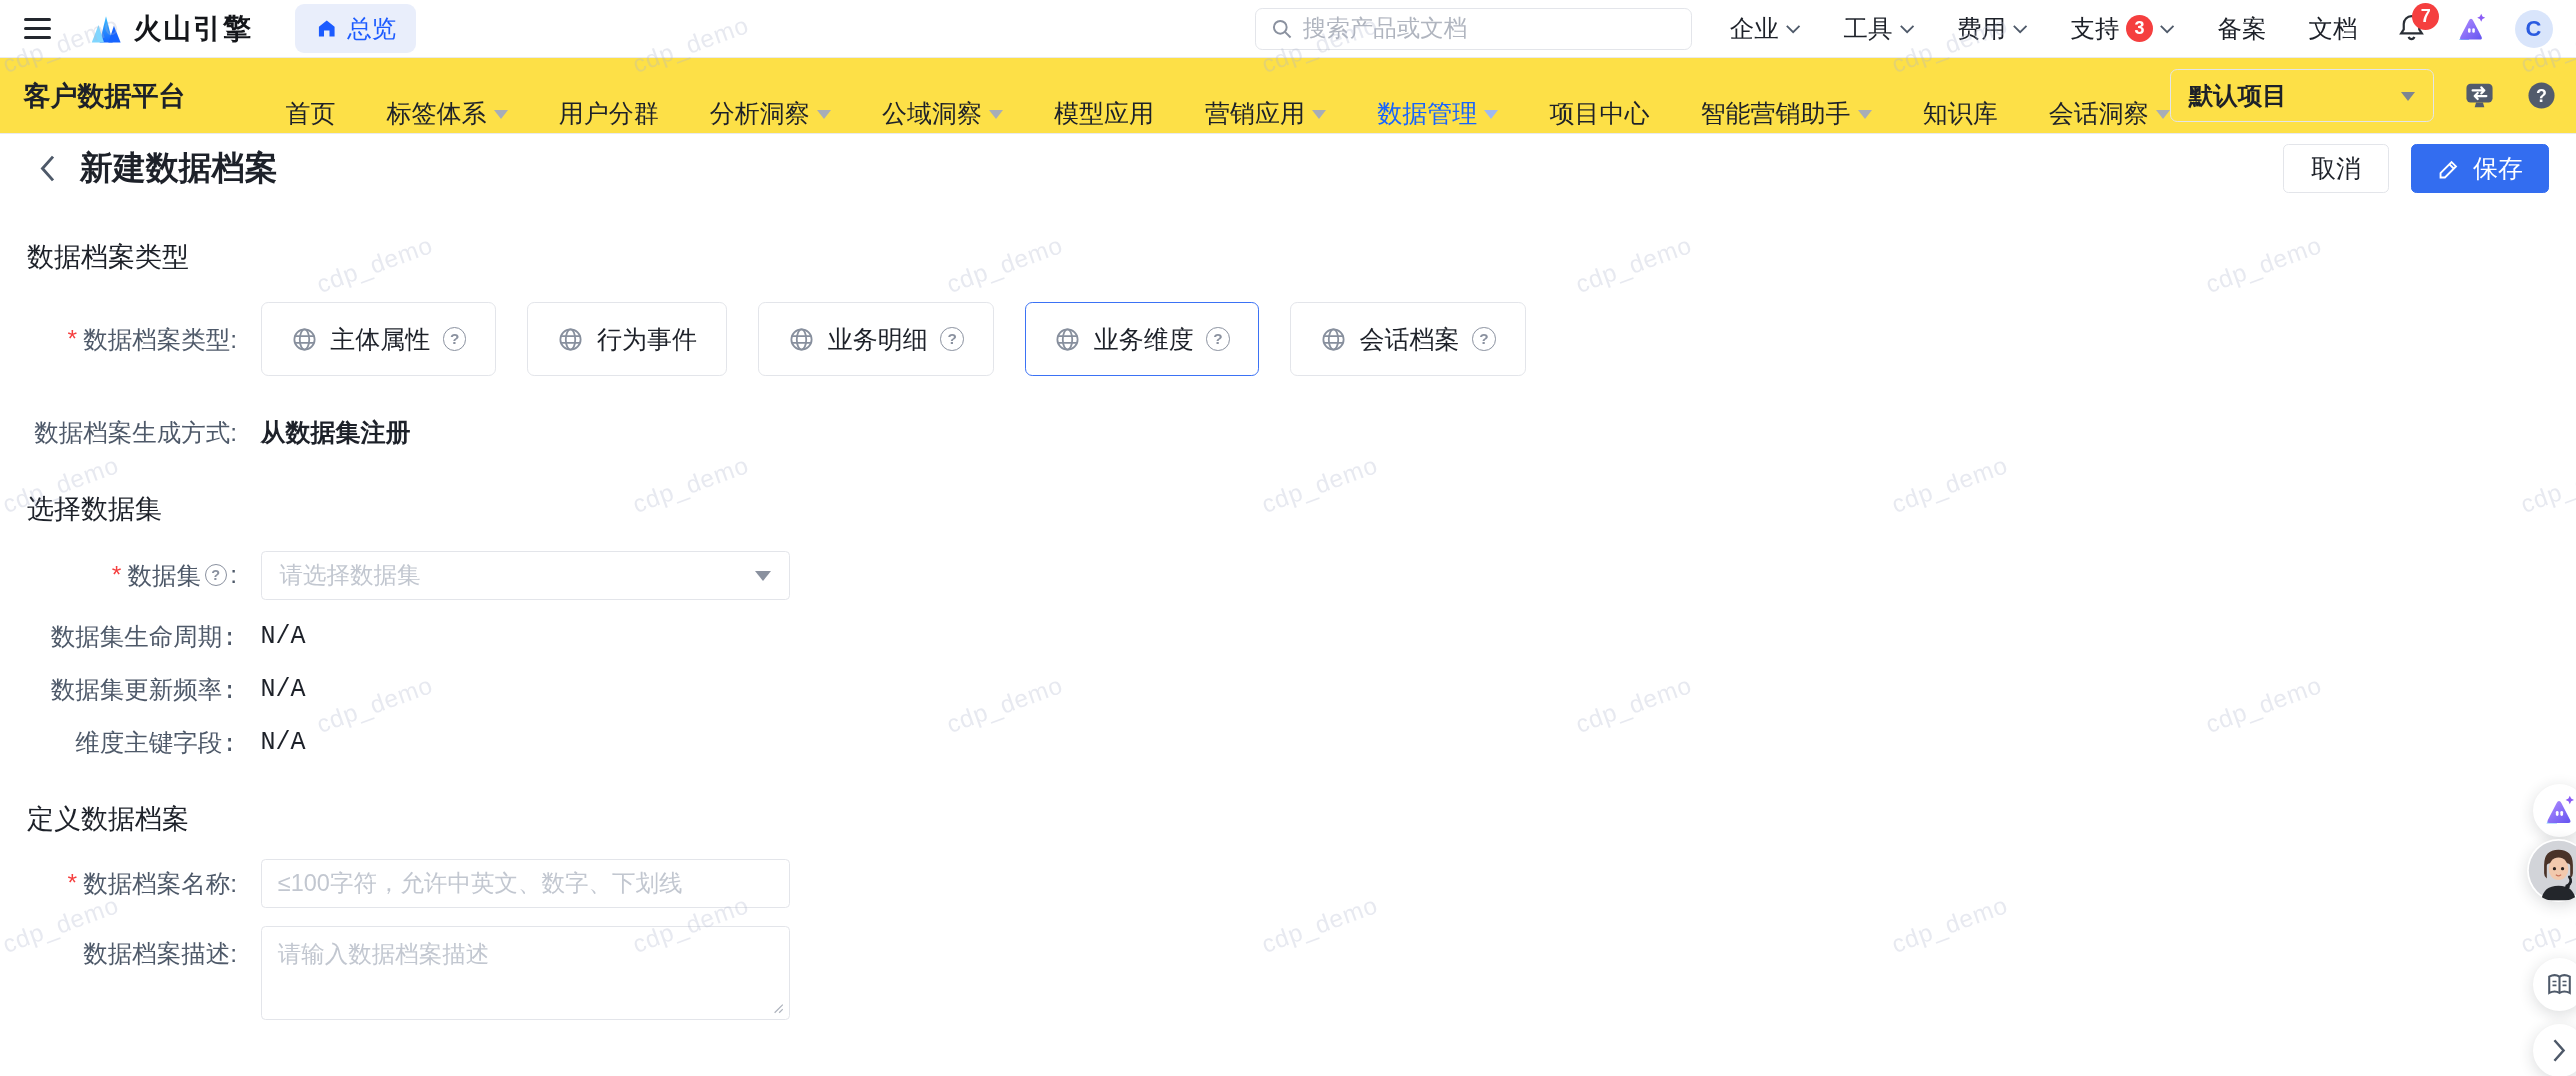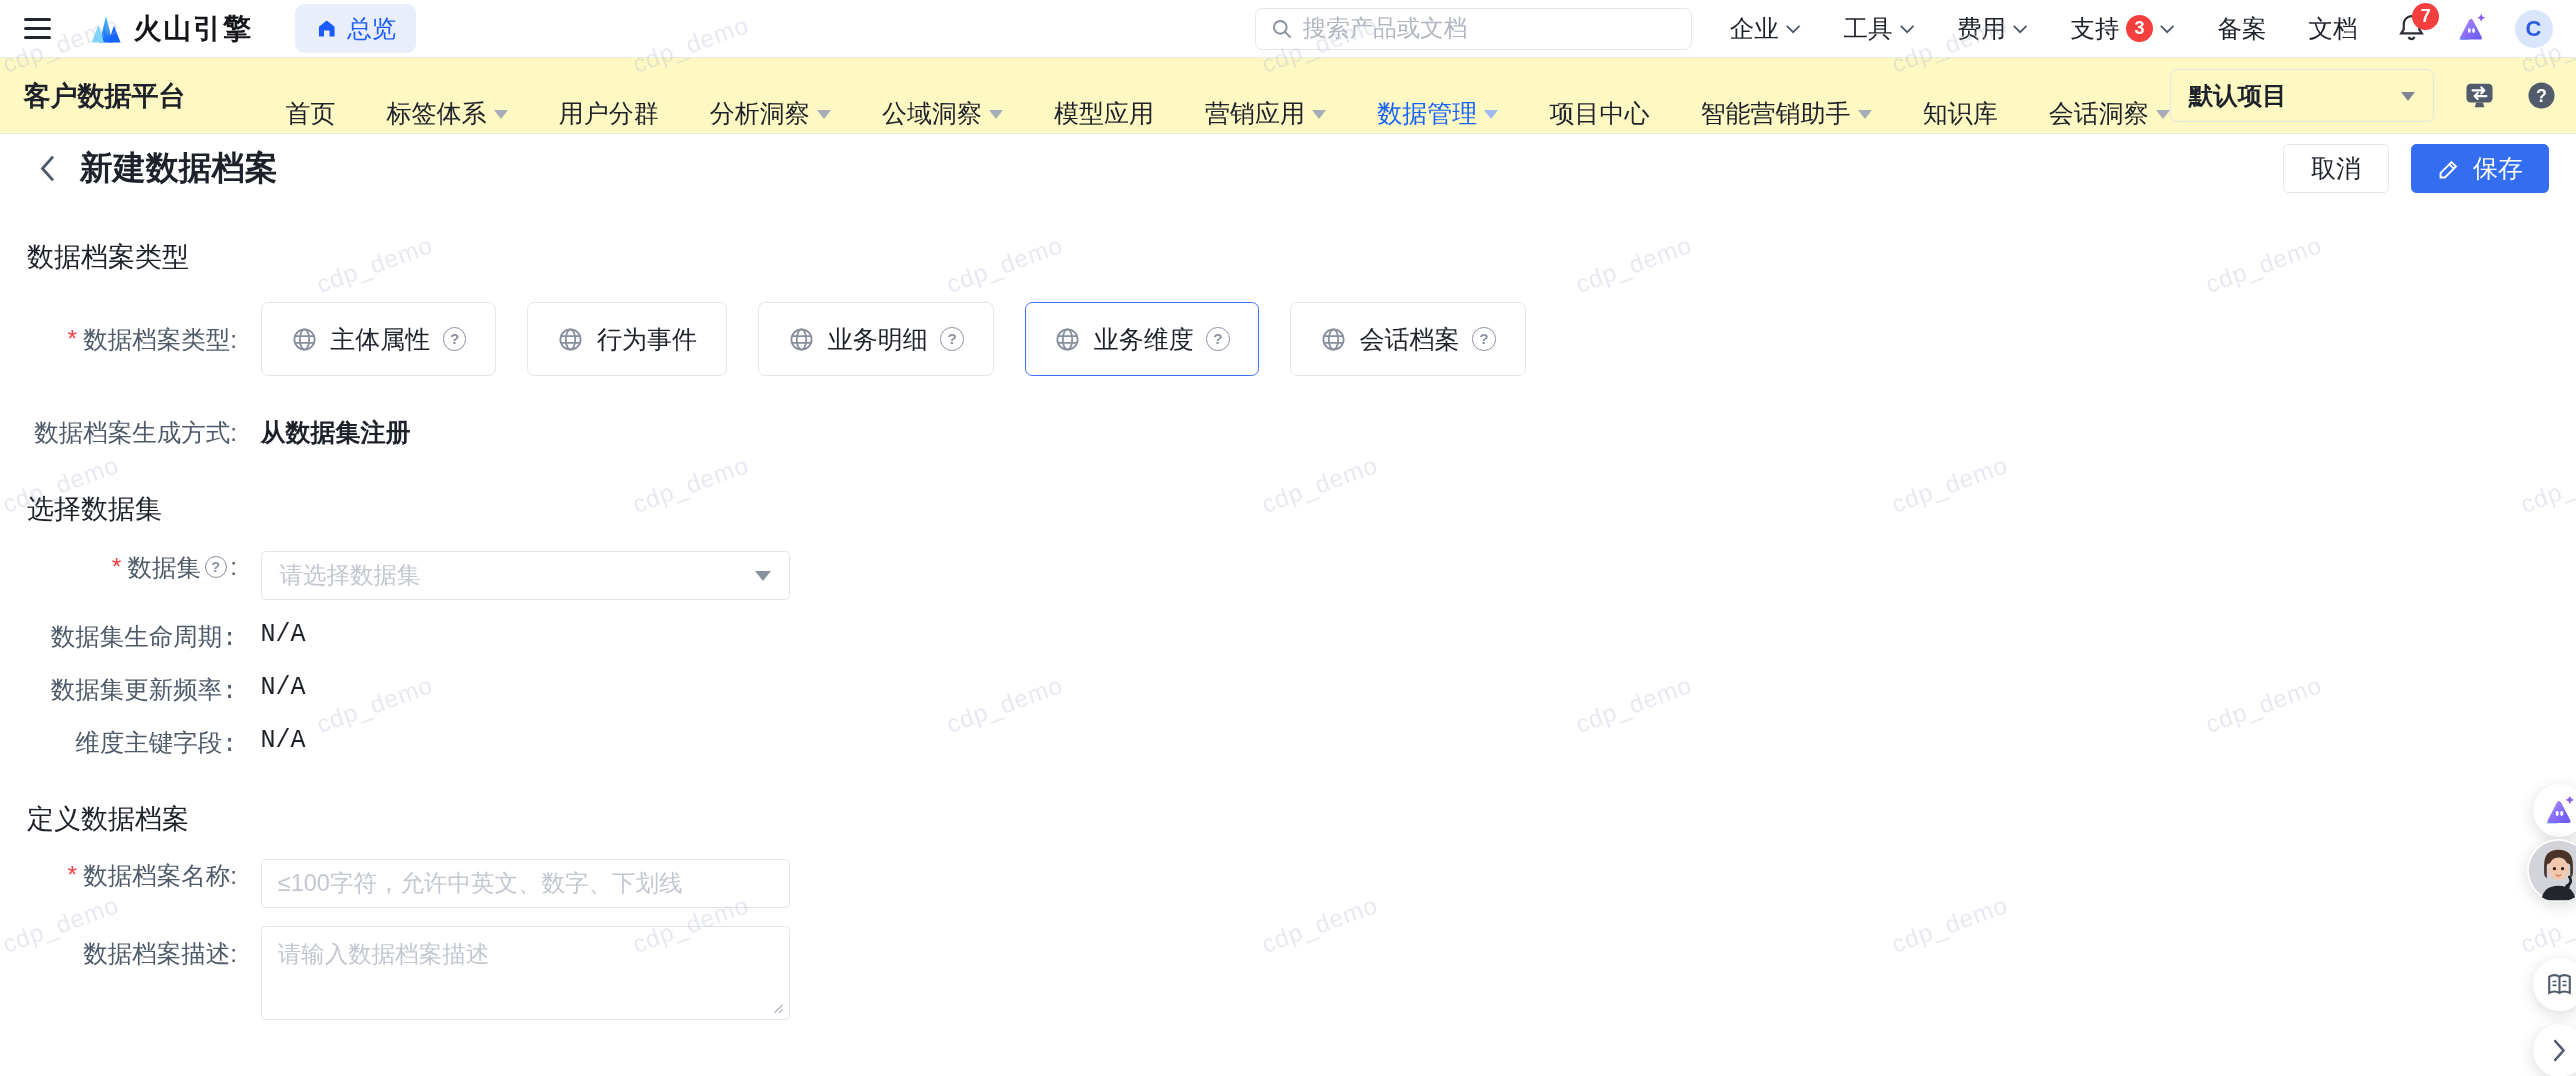--- a/index.html
+++ b/index.html
@@ -28,21 +28,21 @@
   .top-menu-item { display: flex; align-items: center; gap: 6.3px; font-size: 24.5px; color: #1d2129; cursor: pointer; white-space: nowrap; }
   .count-badge { min-width: 27px; height: 27px; border-radius: 13.6px; background: #f53f3f; color: #fff;
     font-size: 18px; font-weight: 700; display: flex; align-items: center; justify-content: center; padding: 0 5.4px; }
   .bell-wrap { position: relative; margin-left: 38px; cursor: pointer; }
   .bell-badge { position: absolute; top: -9px; right: -12.7px; }
   .ai-top { margin-left: 27px; cursor: pointer; display: flex; }
   .avatar { margin-left: 27px; width: 38px; height: 38px; border-radius: 50%; background: #d9e5fb;
     color: #2a5be0; font-size: 22px; font-weight: 700; display: flex; align-items: center; justify-content: center; cursor: pointer; }
 
   
-  .subnav { height: 76px; background: #fef9c3; border-bottom: 0.9px solid #e9eaee;
+  .subnav { height: 76px; background: #fde047; border-bottom: 0.9px solid #e9eaee;
     display: flex; align-items: center; padding: 0 23.5px; position: relative; z-index: 4; }
   .product-name { font-size: 27px; font-weight: 700; margin-right: 100px; white-space: nowrap; }
   .nav-items { display: flex; align-items: center; gap: 51px; }
   .nav-item { display: flex; align-items: center; gap: 7.2px; font-size: 25px; color: #1d2129; cursor: pointer; white-space: nowrap; margin-top: 36px; }
   .nav-item.active { color: #1664ff; font-weight: 500; }
   .tri-down { width: 0; height: 0; border-left: 7.2px solid transparent; border-right: 7.2px solid transparent;
     border-top: 9px solid #a7adb8; margin-top: 2.7px; }
   .nav-item.active .tri-down { border-top-color: #9fb9f2; }
   .subnav-right { margin-left: auto; display: flex; align-items: center; gap: 29px; }
   .project-select { width: 264px; height: 53px; border: 0.9px solid #e3e5ea; border-radius: 7.2px;
@@ -57,21 +57,21 @@
   .page-title { font-size: 33px; font-weight: 700; margin-left: 14.5px; }
   .header-actions { margin-left: auto; display: flex; align-items: center; gap: 22px; }
   .btn { height: 49px; border-radius: 5.4px; font-size: 25px; display: inline-flex; align-items: center;
     justify-content: center; cursor: pointer; font-family: inherit; }
   .btn-plain { background: #fff; border: 0.9px solid #e3e5ea; color: #1d2129; padding: 0 27px; }
   .btn-primary { background: #336df0; border: 0.9px solid #336df0; color: #fff; padding: 0 25px; gap: 11px; }
 
   
   .content { padding: 0 27px; background: #fff; }
   .section-title { font-size: 27px; font-weight: 400; margin-top: 42px; }
-  .form-row { display: flex; align-items: flex-start; }
+  .form-row { display: flex; align-items: center; }
   .form-label { width: 210px; flex-shrink: 0; text-align: right; font-size: 24.5px; color: #4e5969;
     display: inline-flex; justify-content: flex-end; align-items: center; gap: 3.6px; white-space: nowrap; }
   .req { color: #f53f3f; margin-right: 3.6px; font-size: 24.5px; }
   .ctrl-gap { width: 23.5px; flex-shrink: 0; }
 
   .type-row { margin-top: 27px; align-items: stretch; }
   .type-buttons { display: flex; gap: 31px; }
   .type-btn { height: 74px; border: 0.9px solid #e3e5ea; border-radius: 7.2px; background: #fff;
     display: inline-flex; align-items: center; gap: 12.7px; padding: 12px 29px; font-size: 25px; color: #1d2129; cursor: pointer; }
   .type-btn.selected { border: 1.8px solid #3b72f5; padding: 0 28px; }

